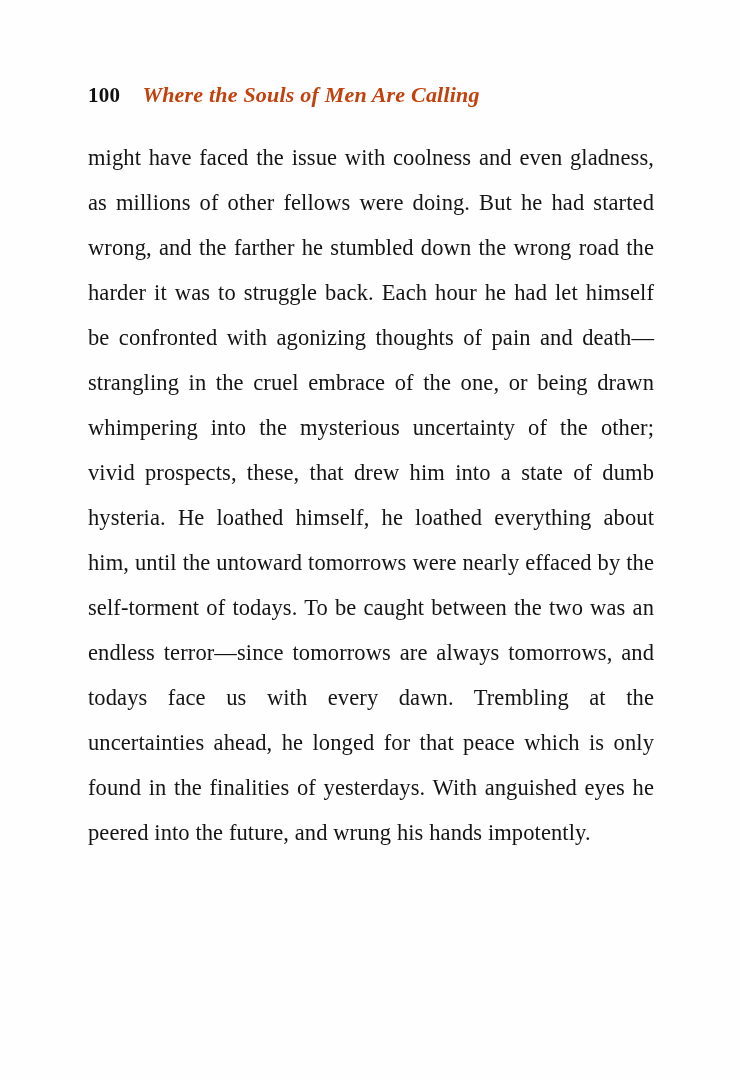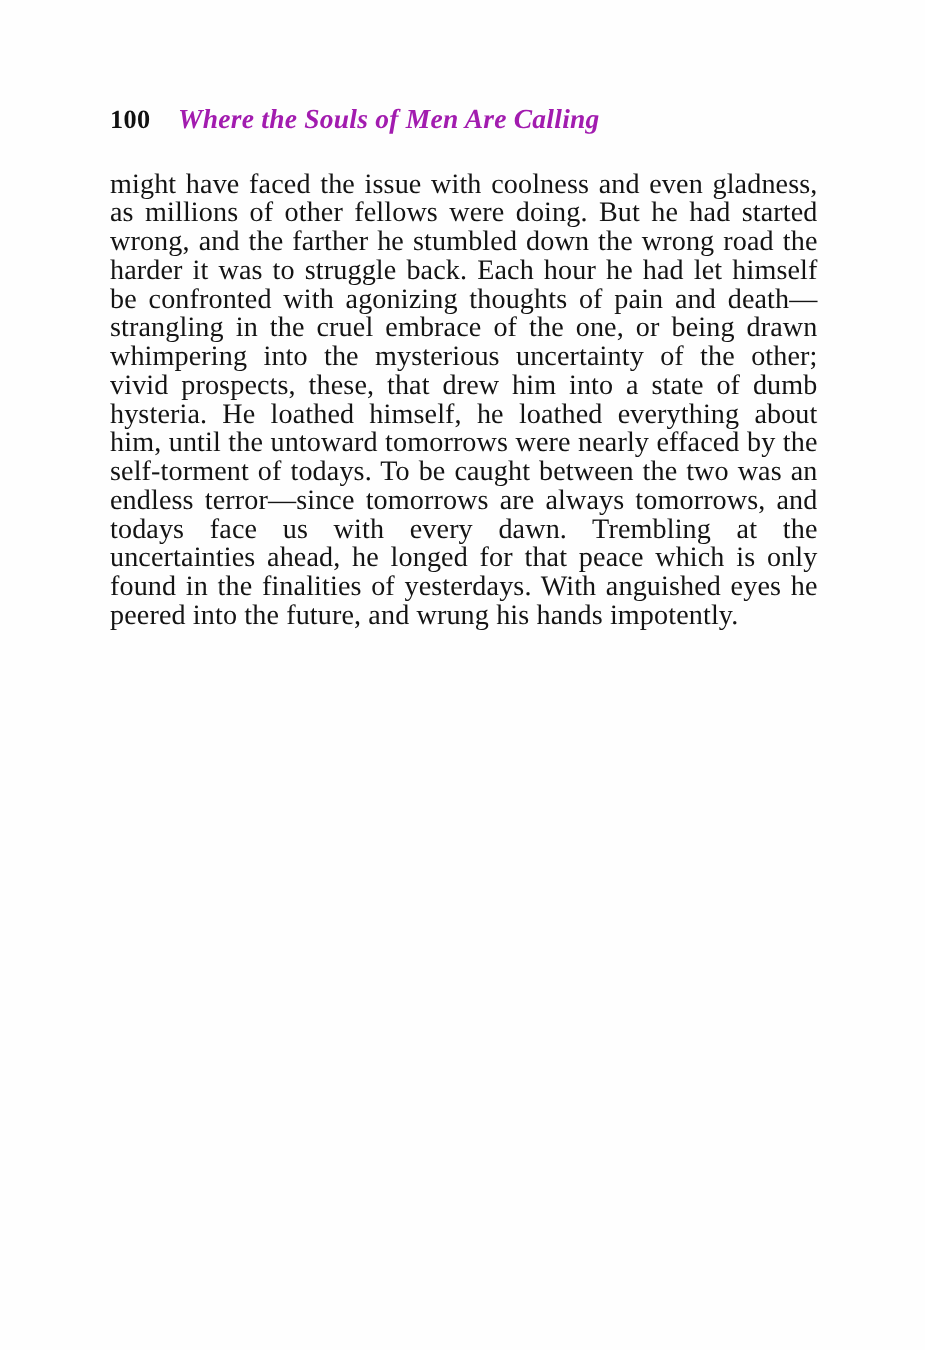--- a/index.html
+++ b/index.html
@@ -39,32 +39,32 @@
     letter-spacing: 0.3px;
     color: #111;
   }
   .running-title {
     font-family: "Liberation Serif", serif;
     font-weight: bold;
     font-style: italic;
     font-size: 22px;
     letter-spacing: 0.2px;
     margin-left: 22px;
-    color: #a21caf;
+    color: #c2410c;
   }
   .body-text {
     position: absolute;
     left: 88px;
     top: 135px;
     width: 566px;
   }
   .para {
     margin: 0;
     font-size: 22.5px;
-    line-height: 23px;
+    line-height: 45px;
     text-align: justify;
     text-justify: inter-word;
     color: #141414;
     letter-spacing: 0.1px;
   }
   .para + .para {
     text-indent: 22px;
   }
   .para.last {
     text-align: justify;

